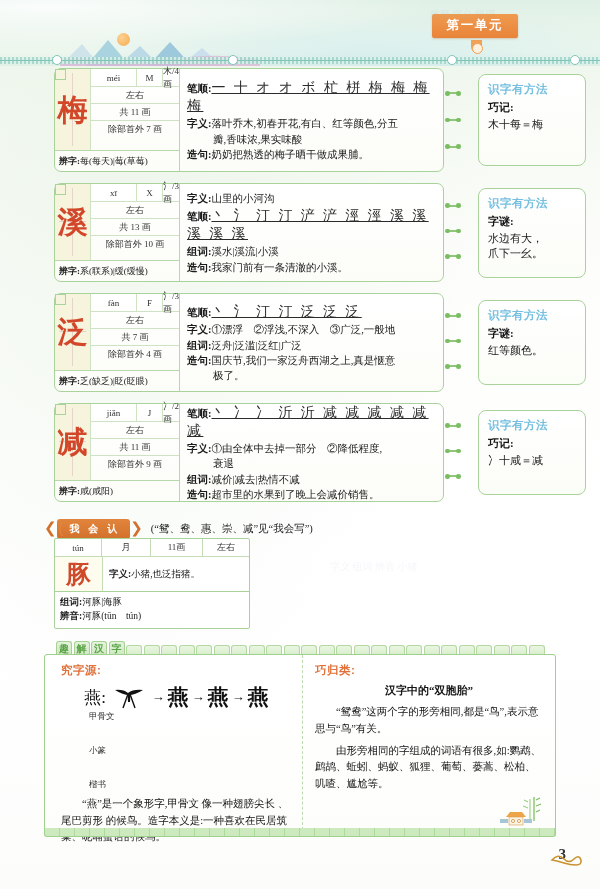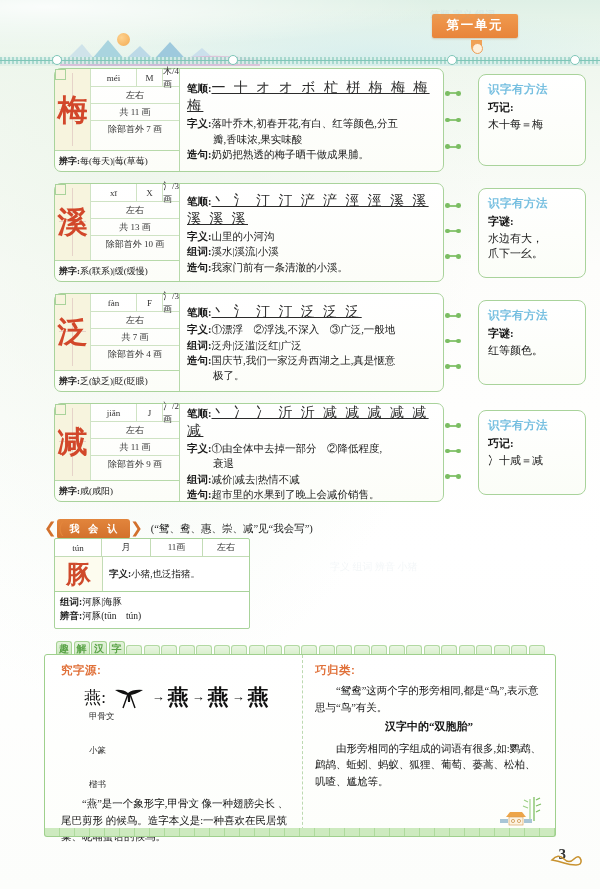--- a/index.html
+++ b/index.html
@@ -397,24 +397,24 @@
           <div class="meta-row last">除部首外 10 画</div>
         </div>
       </div>
       <div class="info-bottom">
         <span class="lbl">辨字:</span>
         <span>系(联系)|缓(缓慢)</span>
       </div>
     </div>
     <div class="detail-col">
       <div class="d-line">
+        <span class="lbl">字义:</span><span>山里的小河沟</span>
+      </div>
+      <div class="d-line">
         <span class="lbl">笔顺:</span><span class="strokes">丶 氵 汀 汀 浐 浐 涇 涇 溪 溪 溪 溪 溪</span>
-      </div>
-      <div class="d-line">
-        <span class="lbl">字义:</span><span>山里的小河沟</span>
       </div>
       <div class="d-line">
         <span class="lbl">组词:</span><span>溪水|溪流|小溪</span>
       </div>
       <div class="d-line">
         <span class="lbl">造句:</span><span>我家门前有一条清澈的小溪。</span>
       </div>
     </div>
   </div>
   <div class="connector" style="left:446px; top:193px; height:76px;">
@@ -616,22 +616,22 @@
       </div>
       <div class="evo-caption">
         <span>甲骨文</span>
         <span>小篆</span>
         <span>楷书</span>
       </div>
       <div class="fun-p">“燕”是一个象形字,甲骨文 像一种翅膀尖长  、尾巴剪形  的候鸟。造字本义是:一种喜欢在民居筑巢、呢喃蜜语的候鸟。</div>
     </div>
     <div class="fun-right">
       <div class="fun-head">巧归类:</div>
+      <div class="fun-p fun-center">汉字中的“双胞胎”</div>
       <div class="fun-p">“鸳鸯”这两个字的形旁相同,都是“鸟”,表示意思与“鸟”有关。</div>
-      <div class="fun-p fun-center">汉字中的“双胞胎”</div>
       <div class="fun-p">由形旁相同的字组成的词语有很多,如:鹦鹉、鹧鸪、蚯蚓、蚂蚁、狐狸、葡萄、蒌蒿、松柏、叽喳、尴尬等。</div>
     </div>
   </div>
   <div class="fun-box-scallop"></div>
 
   <svg class="deco" viewBox="0 0 46 34">
     <path d="M34 2 L34 26 M36 5 L40 3 M36 11 L41 9 M36 17 L40 15" stroke="#7fbf63" stroke-width="1.3" fill="none"></path>
     <path d="M30 4 L30 26 M28 7 L24 5 M28 13 L23 11" stroke="#9bcf84" stroke-width="1.1" fill="none"></path>
     <path d="M6 22 L26 22 L22 17 L10 17 Z" fill="#eda54a"></path>
     <rect x="9" y="22" width="14" height="8" fill="#fdf3e2" stroke="#d79a4f" stroke-width=".6"></rect>

